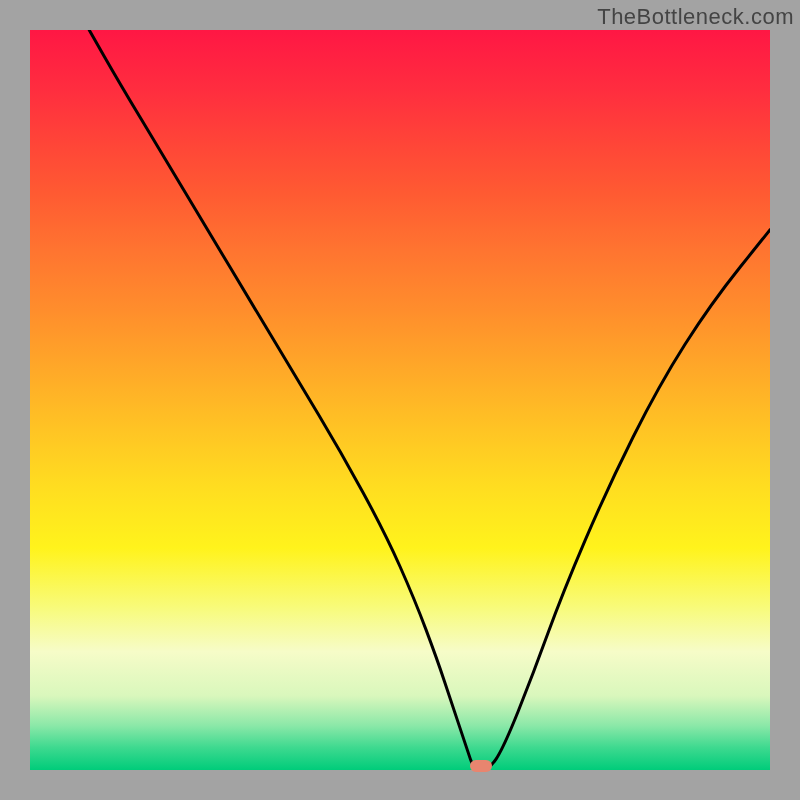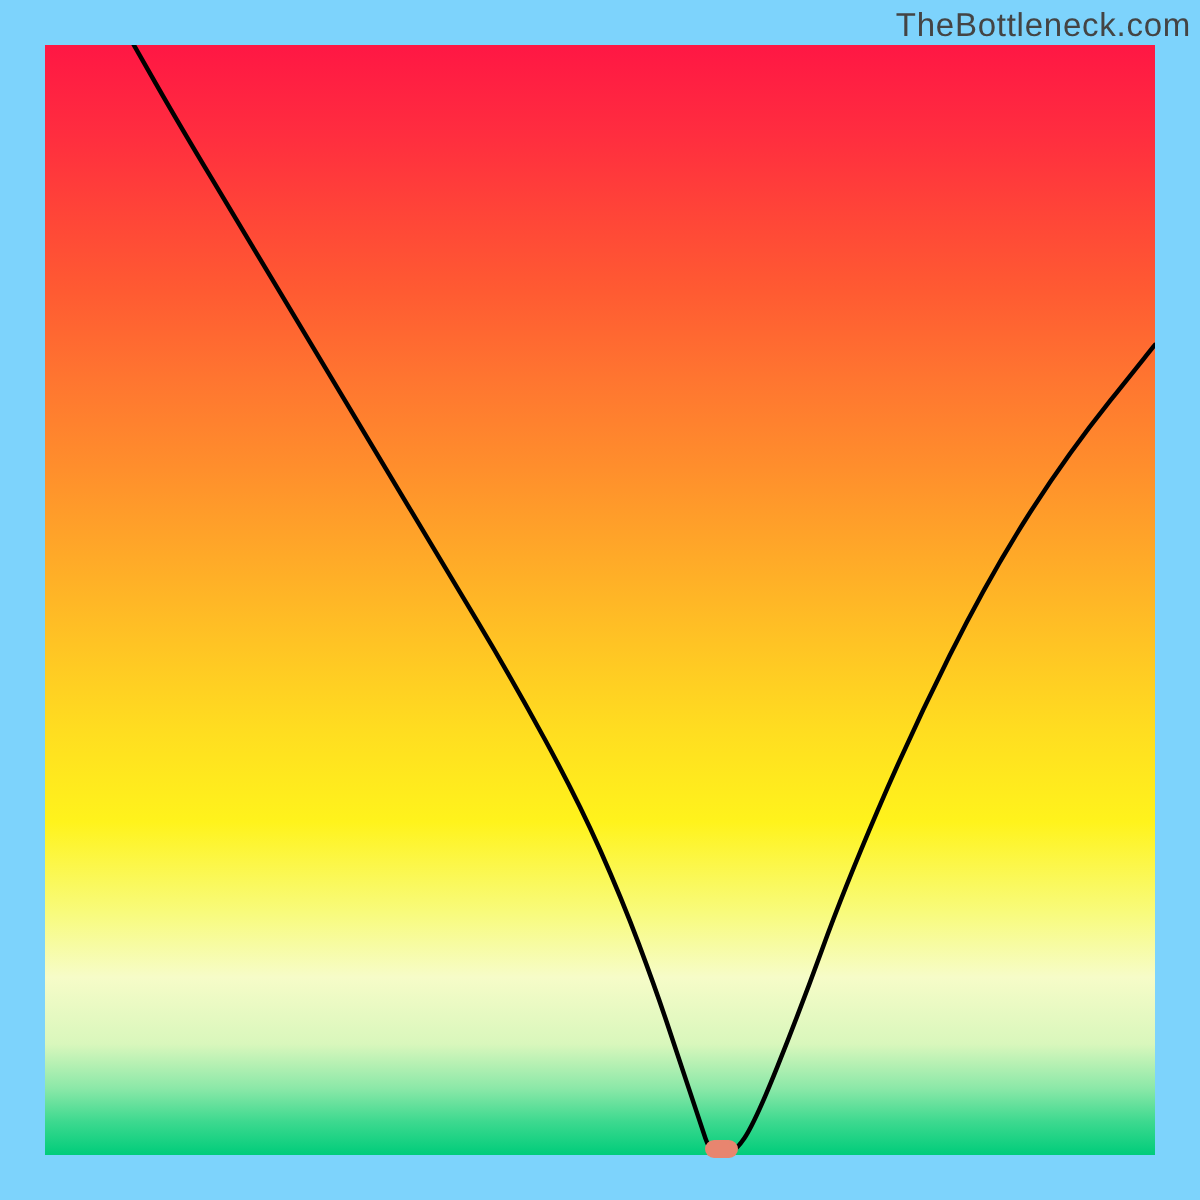--- a/index.html
+++ b/index.html
@@ -1,17 +1,17 @@
 <!DOCTYPE html>
 <html><head>
 <meta charset="utf-8">
 <style>
   html,body{margin:0;padding:0;width:800px;height:800px;overflow:hidden;background:#000;
             font-family:Arial,Helvetica,sans-serif}
-  .frame{position:absolute;left:0;top:0;width:800px;height:800px;background:#7dd3fc}
+  .frame{position:absolute;left:0;top:0;width:800px;height:800px;background:#a3a3a3}
   .plot{position:absolute;left:30px;top:30px;width:740px;height:740px;
         background:linear-gradient(to bottom,
           #ff1744 0%,
           #ff2d3f 8%,
           #ff4438 15%,
           #ff5a32 22%,
           #ff7530 30%,
           #ff8e2c 38%,
           #ffa928 46%,
           #ffc424 54%,

